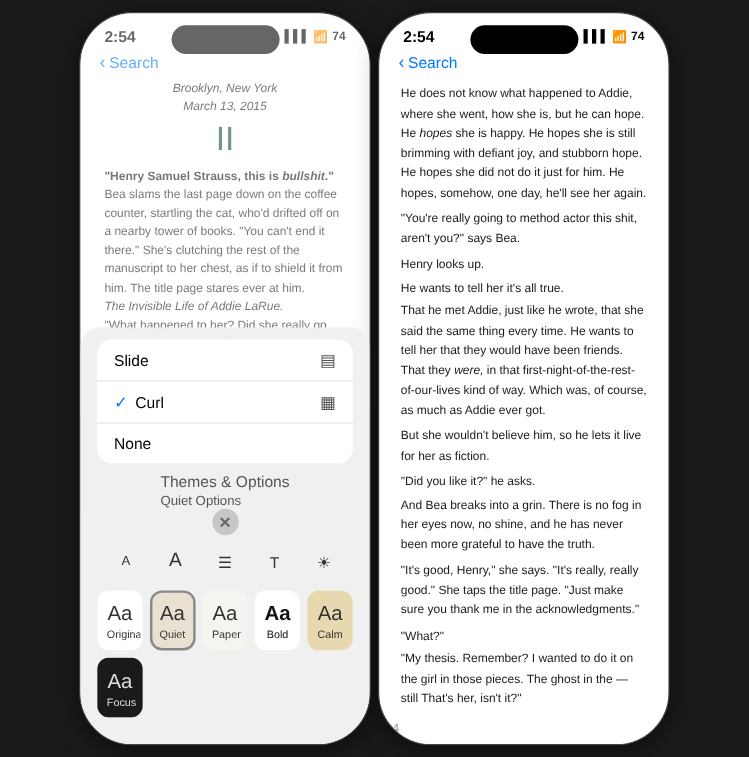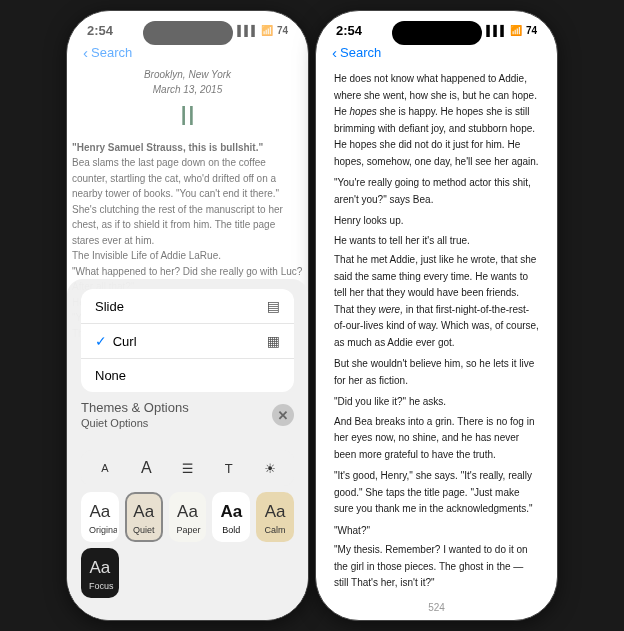--- a/index.html
+++ b/index.html
@@ -75,21 +75,21 @@
       align-items: center;
       gap: 3px;
       color: #007aff;
       font-size: 13px;
       cursor: pointer;
     }
     .nav-back-chevron { font-size: 15px; }
 
     
     .book-content {
-      padding: 0 5px;
+      padding: 0 20px;
       font-size: 10.5px;
       line-height: 1.55;
       color: #1a1a1a;
       flex: 1;
       overflow: hidden;
       position: relative;
     }
     .book-header {
       text-align: center;
       margin-bottom: 8px;
@@ -101,21 +101,21 @@
       margin-bottom: 4px;
     }
     .book-chapter {
       font-size: 28px;
       font-weight: 300;
       color: #14532d;
       line-height: 1.1;
       margin-bottom: 8px;
     }
     .book-text { font-size: 10px; line-height: 1.55; }
-    .book-italic { }
+    .book-italic { font-style: italic; }
     .book-bold { font-weight: bold; }
 
     
     .overlay-panel {
       position: absolute;
       bottom: 0;
       left: 0;
       right: 0;
       background: rgba(240,240,240,0.97);
       border-radius: 16px 16px 0 0;
@@ -138,21 +138,22 @@
     }
     .slide-option:last-child { border-bottom: none; }
     .option-check { color: #007aff; font-size: 14px; margin-right: 6px; }
     .option-left { display: flex; align-items: center; }
     .option-icon { font-size: 14px; color: #555; }
 
     .themes-header {
       display: flex;
       align-items: center;
       justify-content: space-between;
-      margin-bottom: 20px;
+      margin-bottom: 4px;
+      flex-direction: column;
     }
     .themes-title { font-size: 13px; font-weight: 500; color: #555; }
     .close-btn {
       width: 22px; height: 22px;
       background: #c7c7c7;
       border-radius: 50%;
       display: flex; align-items: center; justify-content: center;
       font-size: 13px; color: #666; cursor: pointer;
       font-weight: 600;
     }
@@ -220,21 +221,21 @@
       padding: 4px 18px 20px;
       font-size: 10.5px;
       line-height: 1.6;
       color: #1a1a1a;
       overflow: hidden;
       height: calc(100% - 80px);
     }
     .reading-text { font-size: 10px; line-height: 1.65; }
     .reading-italic { font-style: italic; }
     .page-number {
-      text-align: center;
+      text-align: left;
       font-size: 10px;
       color: #999;
       padding: 6px 0;
     }
   </style>
 </head>
 <body>
 
 <div class="container">
 

